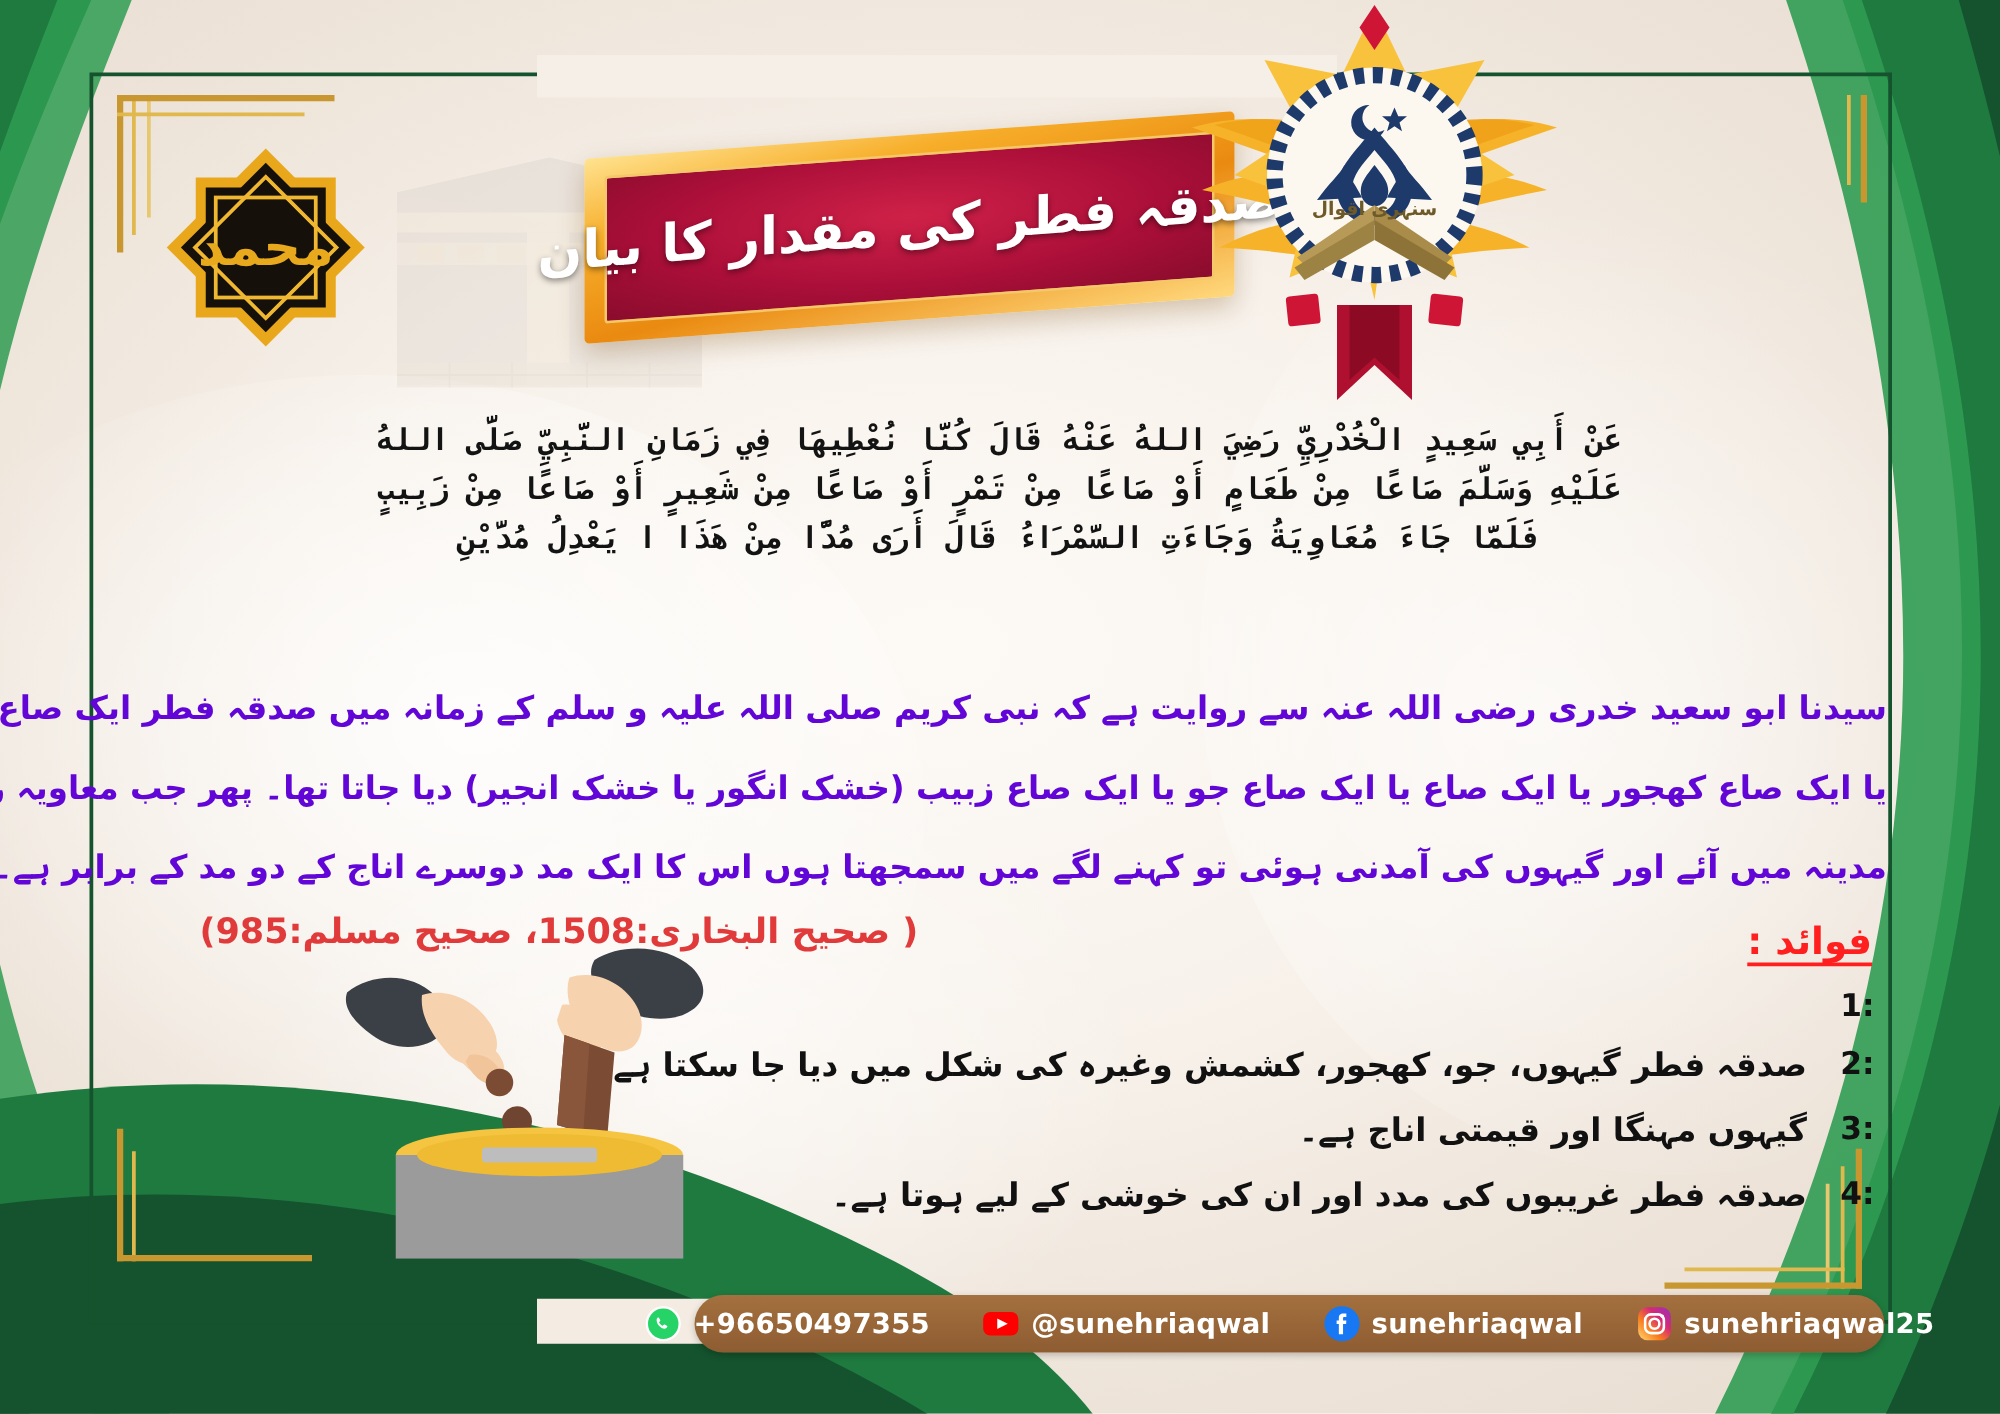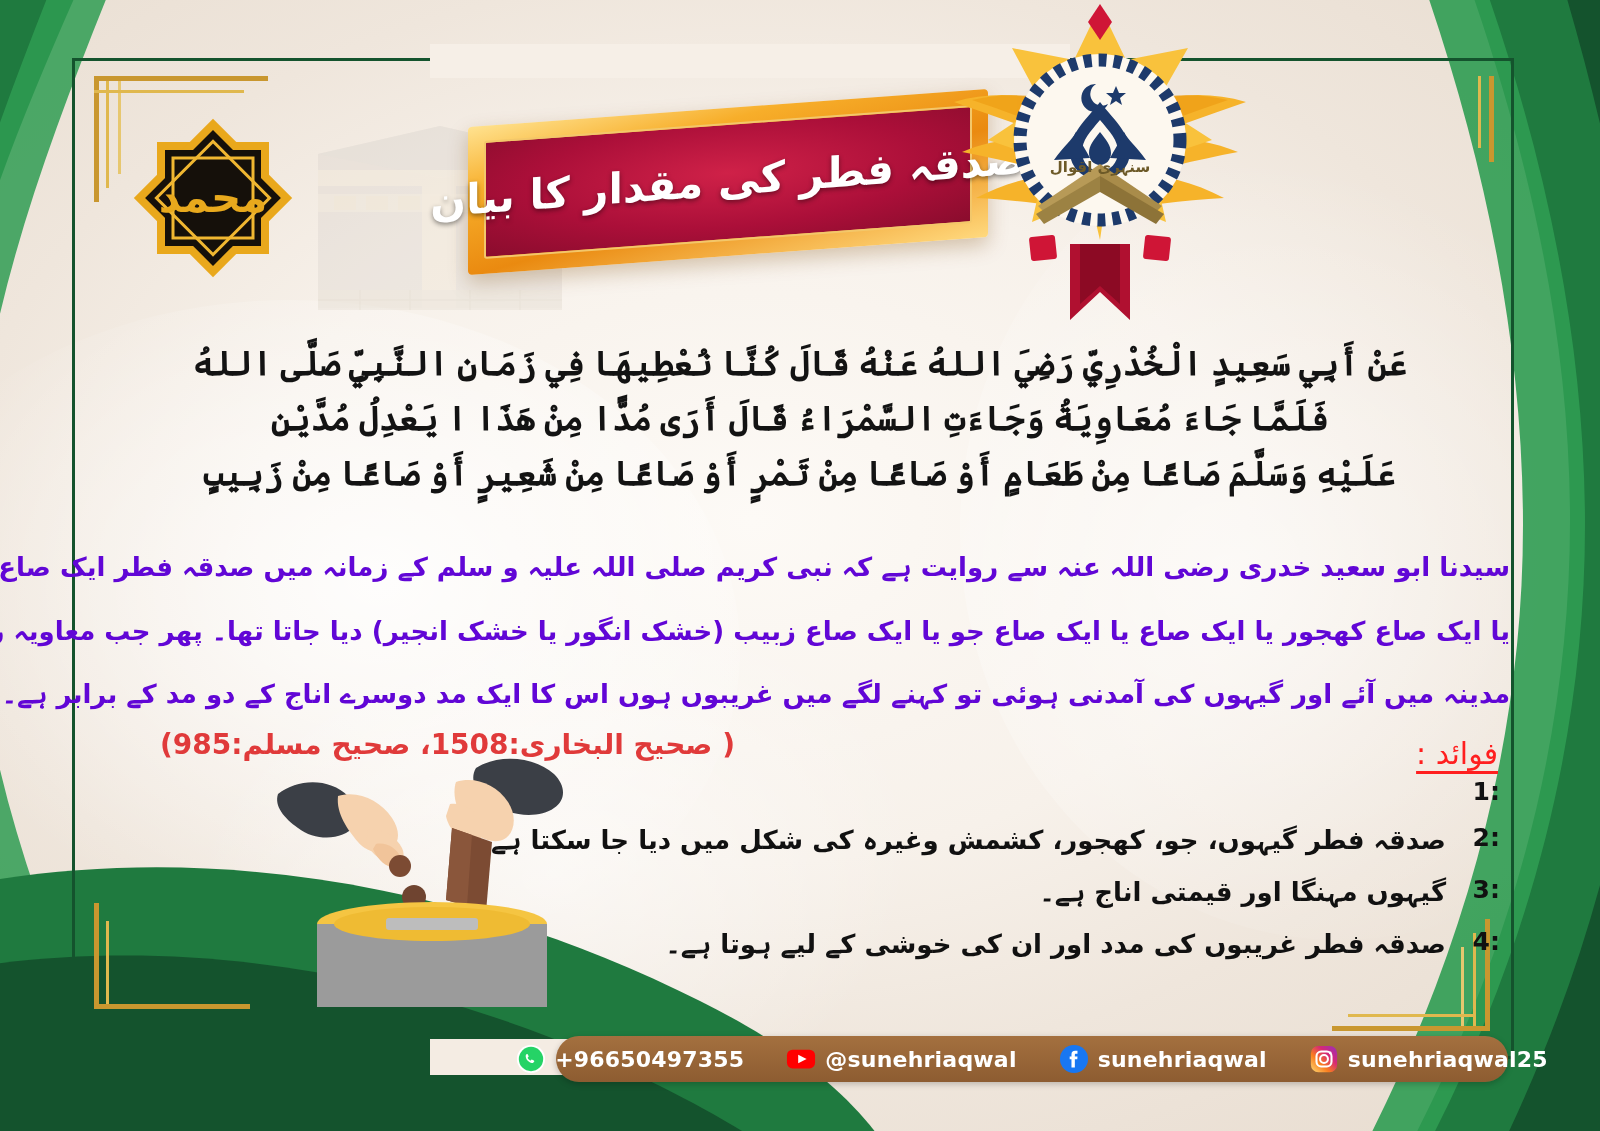--- a/index.html
+++ b/index.html
@@ -108,24 +108,24 @@
   }
 
   
   .arabic-block{
     position:absolute;left:90px;top:336px;width:1420px;
     text-align:center;
     color:#131313;
     direction:rtl;
   }
   .arabic-line{
-    font-size:34px;
+    font-size:24px;
     line-height:1.62;
     font-weight:700;
-    font-family:Liberation Serif, serif;
+    font-family:Liberation Mono, monospace;
     white-space:nowrap;
   }
 
   
   .urdu-block{
     position:absolute;left:100px;top:536px;width:1410px;
     direction:rtl;text-align:justify;
     color:#6106d6;
   }
   .urdu-line{
@@ -149,26 +149,26 @@
   }
 
   
   .benefits{
     position:absolute;right:96px;top:736px;width:1110px;
     direction:rtl;
   }
   .benefits-title{
     color:#ff1f1f;
     font-size:30px;
-    font-weight:400;
+    font-weight:700;
     text-align:right;
     text-decoration:underline;
     text-underline-offset:7px;
     text-decoration-thickness:3px;
-    margin-bottom:6px;
+    margin-bottom:19px;
     padding-right:6px;
   }
   .benefit-row{
     display:flex;
     justify-content:flex-start;
     align-items:flex-start;
     gap:14px;
     margin-bottom:17px;
     padding-right:4px;
   }
@@ -384,28 +384,28 @@
       <polygon points="170,164 232,206 222,216 170,180" fill="#a98c4a"></polygon>
       <polygon points="170,164 108,206 118,216 170,180" fill="#b79a57"></polygon>
       <polygon points="170,176 234,214 226,224 170,192" fill="#8d7338"></polygon>
       <polygon points="170,176 106,214 114,224 170,192" fill="#9c8243"></polygon>
     </g>
     <text x="170" y="172" text-anchor="middle" fill="#6d5a28" font-size="15" font-weight="700" font-family="'DejaVu Sans','Liberation Sans',sans-serif">سنہری اقوال</text>
   </svg>
 
   <div class="arabic-block">
     <div class="arabic-line">عَنْ أَبِي سَعِيدٍ الْخُدْرِيِّ رَضِيَ اللهُ عَنْهُ قَالَ كُنَّا نُعْطِيهَا فِي زَمَانِ النَّبِيِّ صَلَّى اللهُ</div>
+    <div class="arabic-line">عَلَيْهِ وَسَلَّمَ صَاعًا مِنْ طَعَامٍ أَوْ صَاعًا مِنْ تَمْرٍ أَوْ صَاعًا مِنْ شَعِيرٍ أَوْ صَاعًا مِنْ زَبِيبٍ</div>
     <div class="arabic-line">فَلَمَّا جَاءَ مُعَاوِيَةُ وَجَاءَتِ السَّمْرَاءُ قَالَ أَرَى مُدًّا مِنْ هَذَا ا يَعْدِلُ مُدَّيْنِ</div>
-    <div class="arabic-line">عَلَيْهِ وَسَلَّمَ صَاعًا مِنْ طَعَامٍ أَوْ صَاعًا مِنْ تَمْرٍ أَوْ صَاعًا مِنْ شَعِيرٍ أَوْ صَاعًا مِنْ زَبِيبٍ</div>
   </div>
 
   <div class="urdu-block">
     <div class="urdu-line l1">سیدنا ابو سعید خدری رضی اللہ عنہ سے روایت ہے کہ نبی کریم صلی اللہ علیہ و سلم کے زمانہ میں صدقہ فطر ایک صاع گیہوں</div>
     <div class="urdu-line l2">یا ایک صاع کھجور یا ایک صاع یا ایک صاع جو یا ایک صاع زبیب (خشک انگور یا خشک انجیر) دیا جاتا تھا۔ پھر جب معاویہ رضی اللہ عنہ</div>
-    <div class="urdu-line l3">مدینہ میں آئے اور گیہوں کی آمدنی ہوئی تو کہنے لگے میں غریبوں ہوں اس کا ایک مد دوسرے اناج کے دو مد کے برابر ہے۔</div>
+    <div class="urdu-line l3">مدینہ میں آئے اور گیہوں کی آمدنی ہوئی تو کہنے لگے میں سمجھتا ہوں اس کا ایک مد دوسرے اناج کے دو مد کے برابر ہے۔</div>
   </div>
 
   <div class="citation">( صحیح البخاری:1508، صحیح مسلم:985)</div>
 
   <div class="benefits">
     <div class="benefits-title">فوائد :</div>
 
     <div class="benefit-row">
       <span class="benefit-num">1:</span>
     </div>

